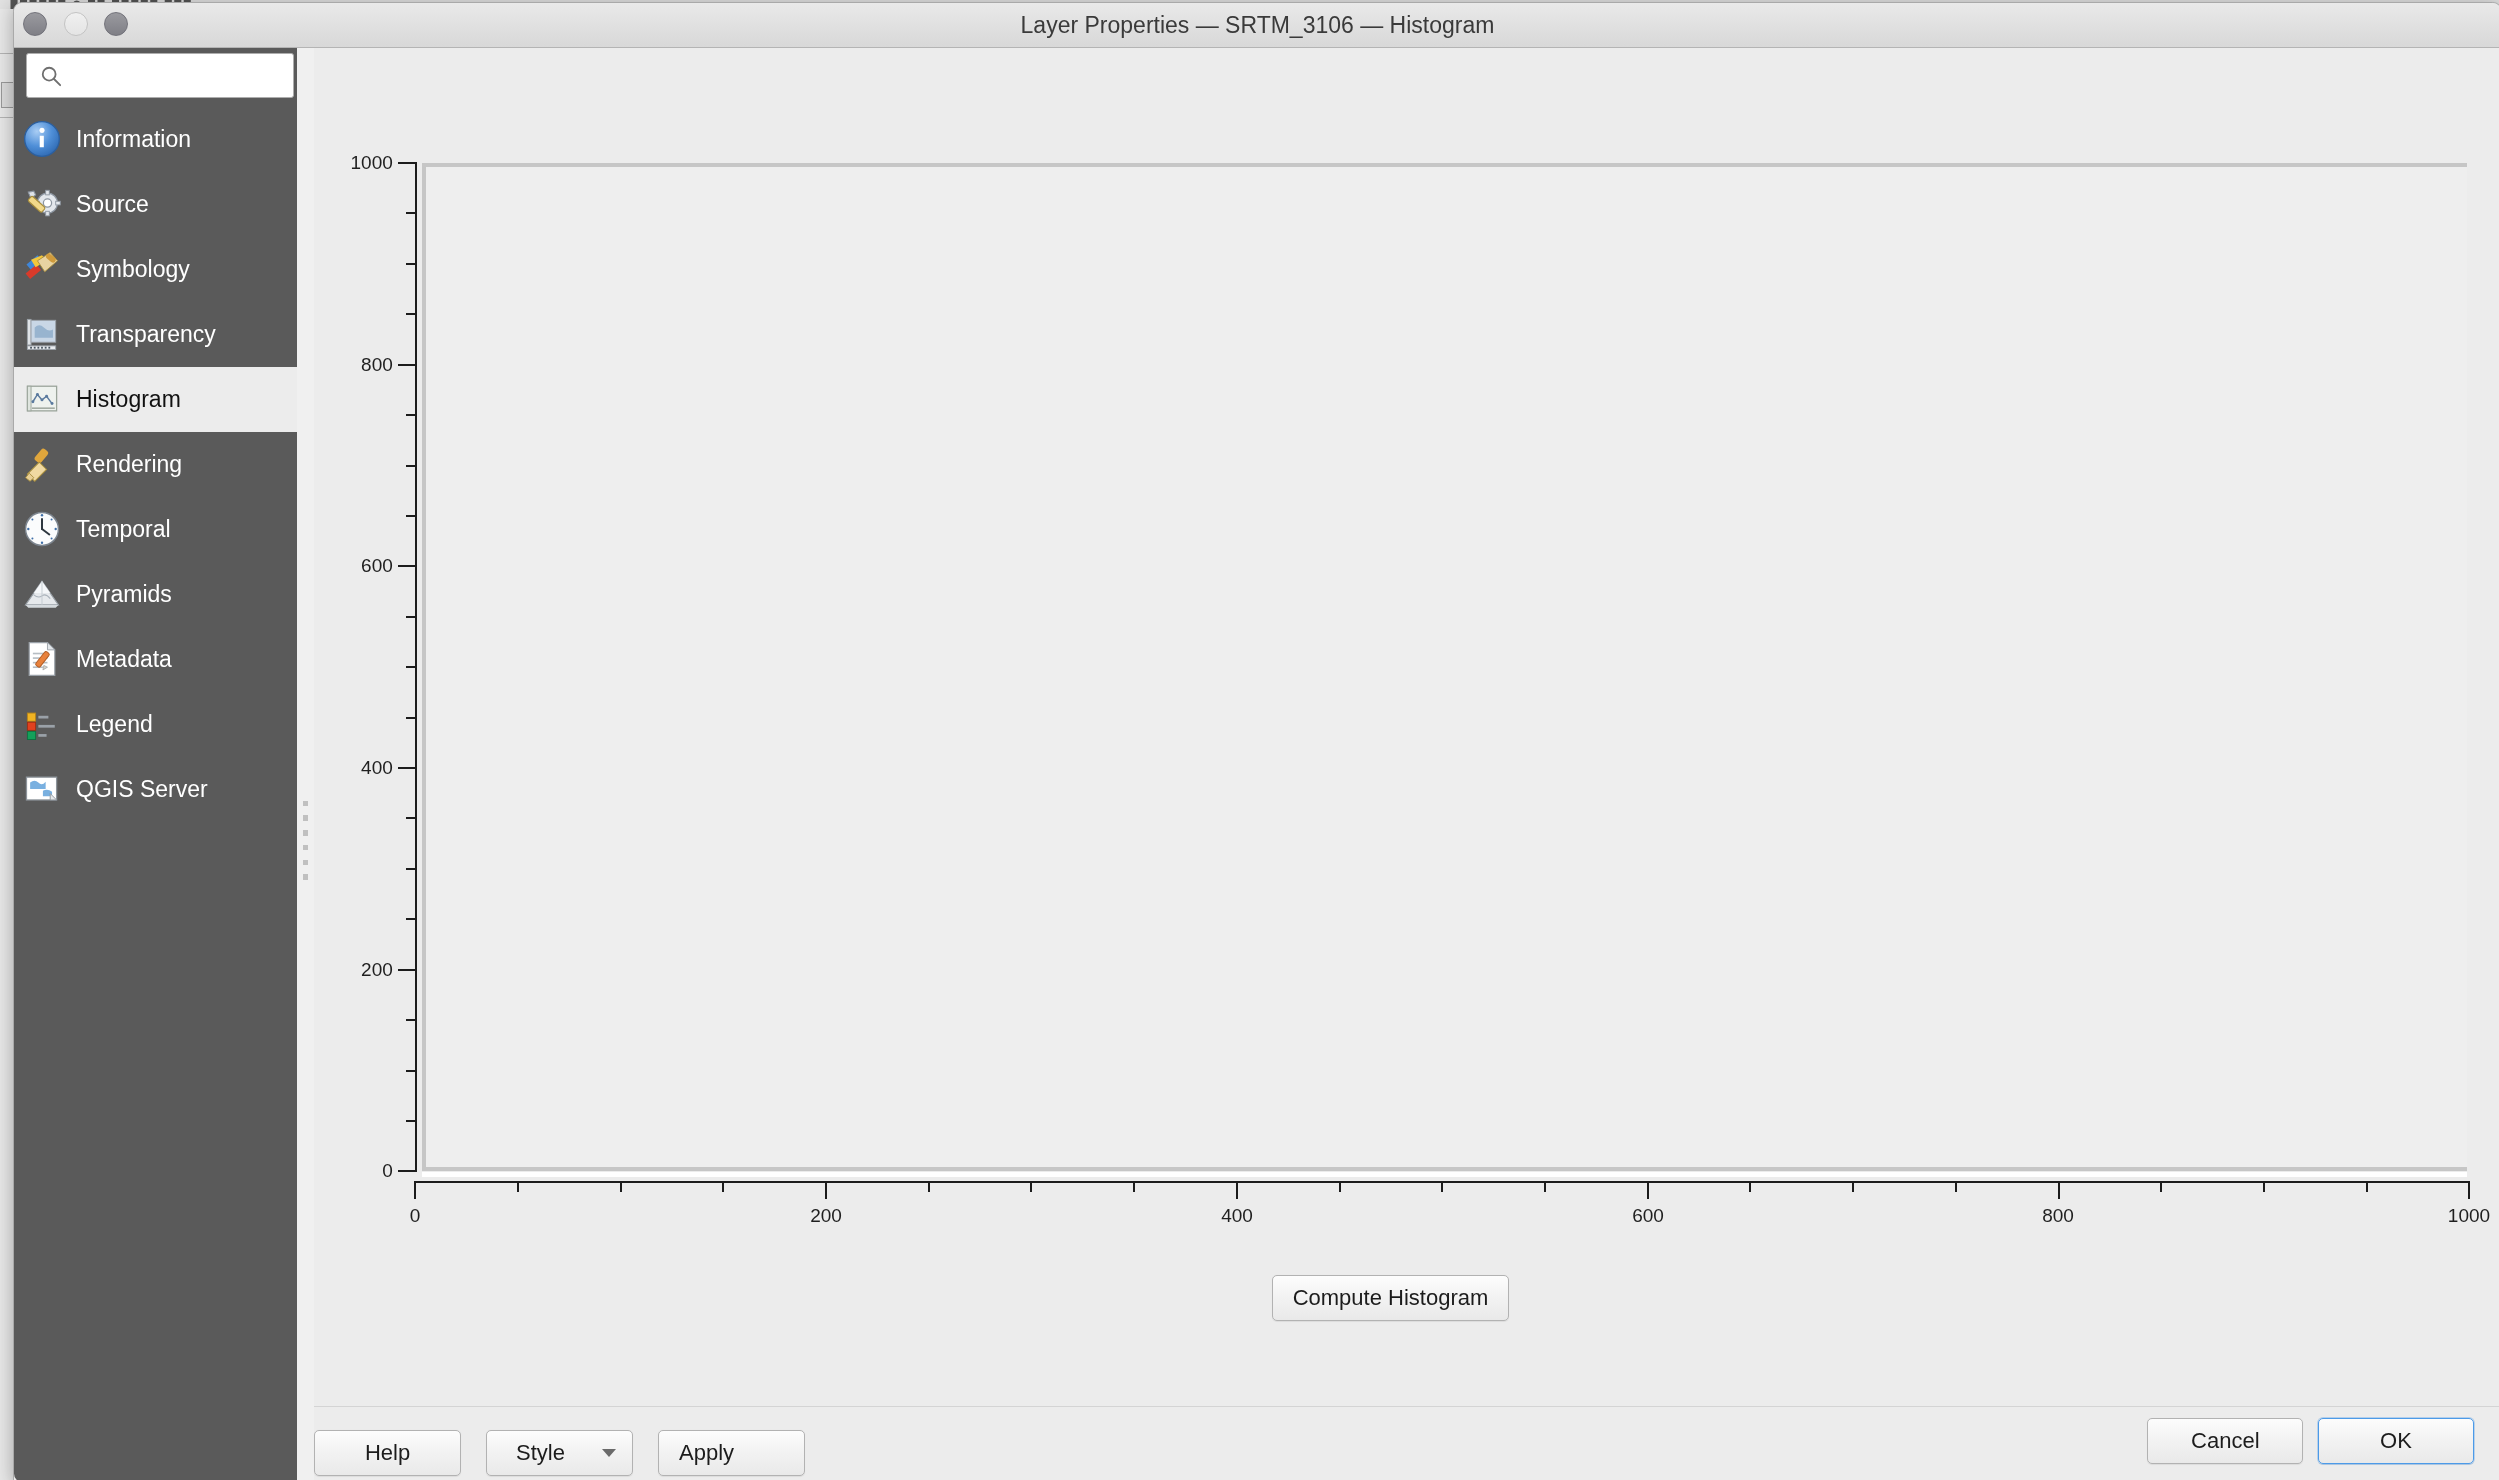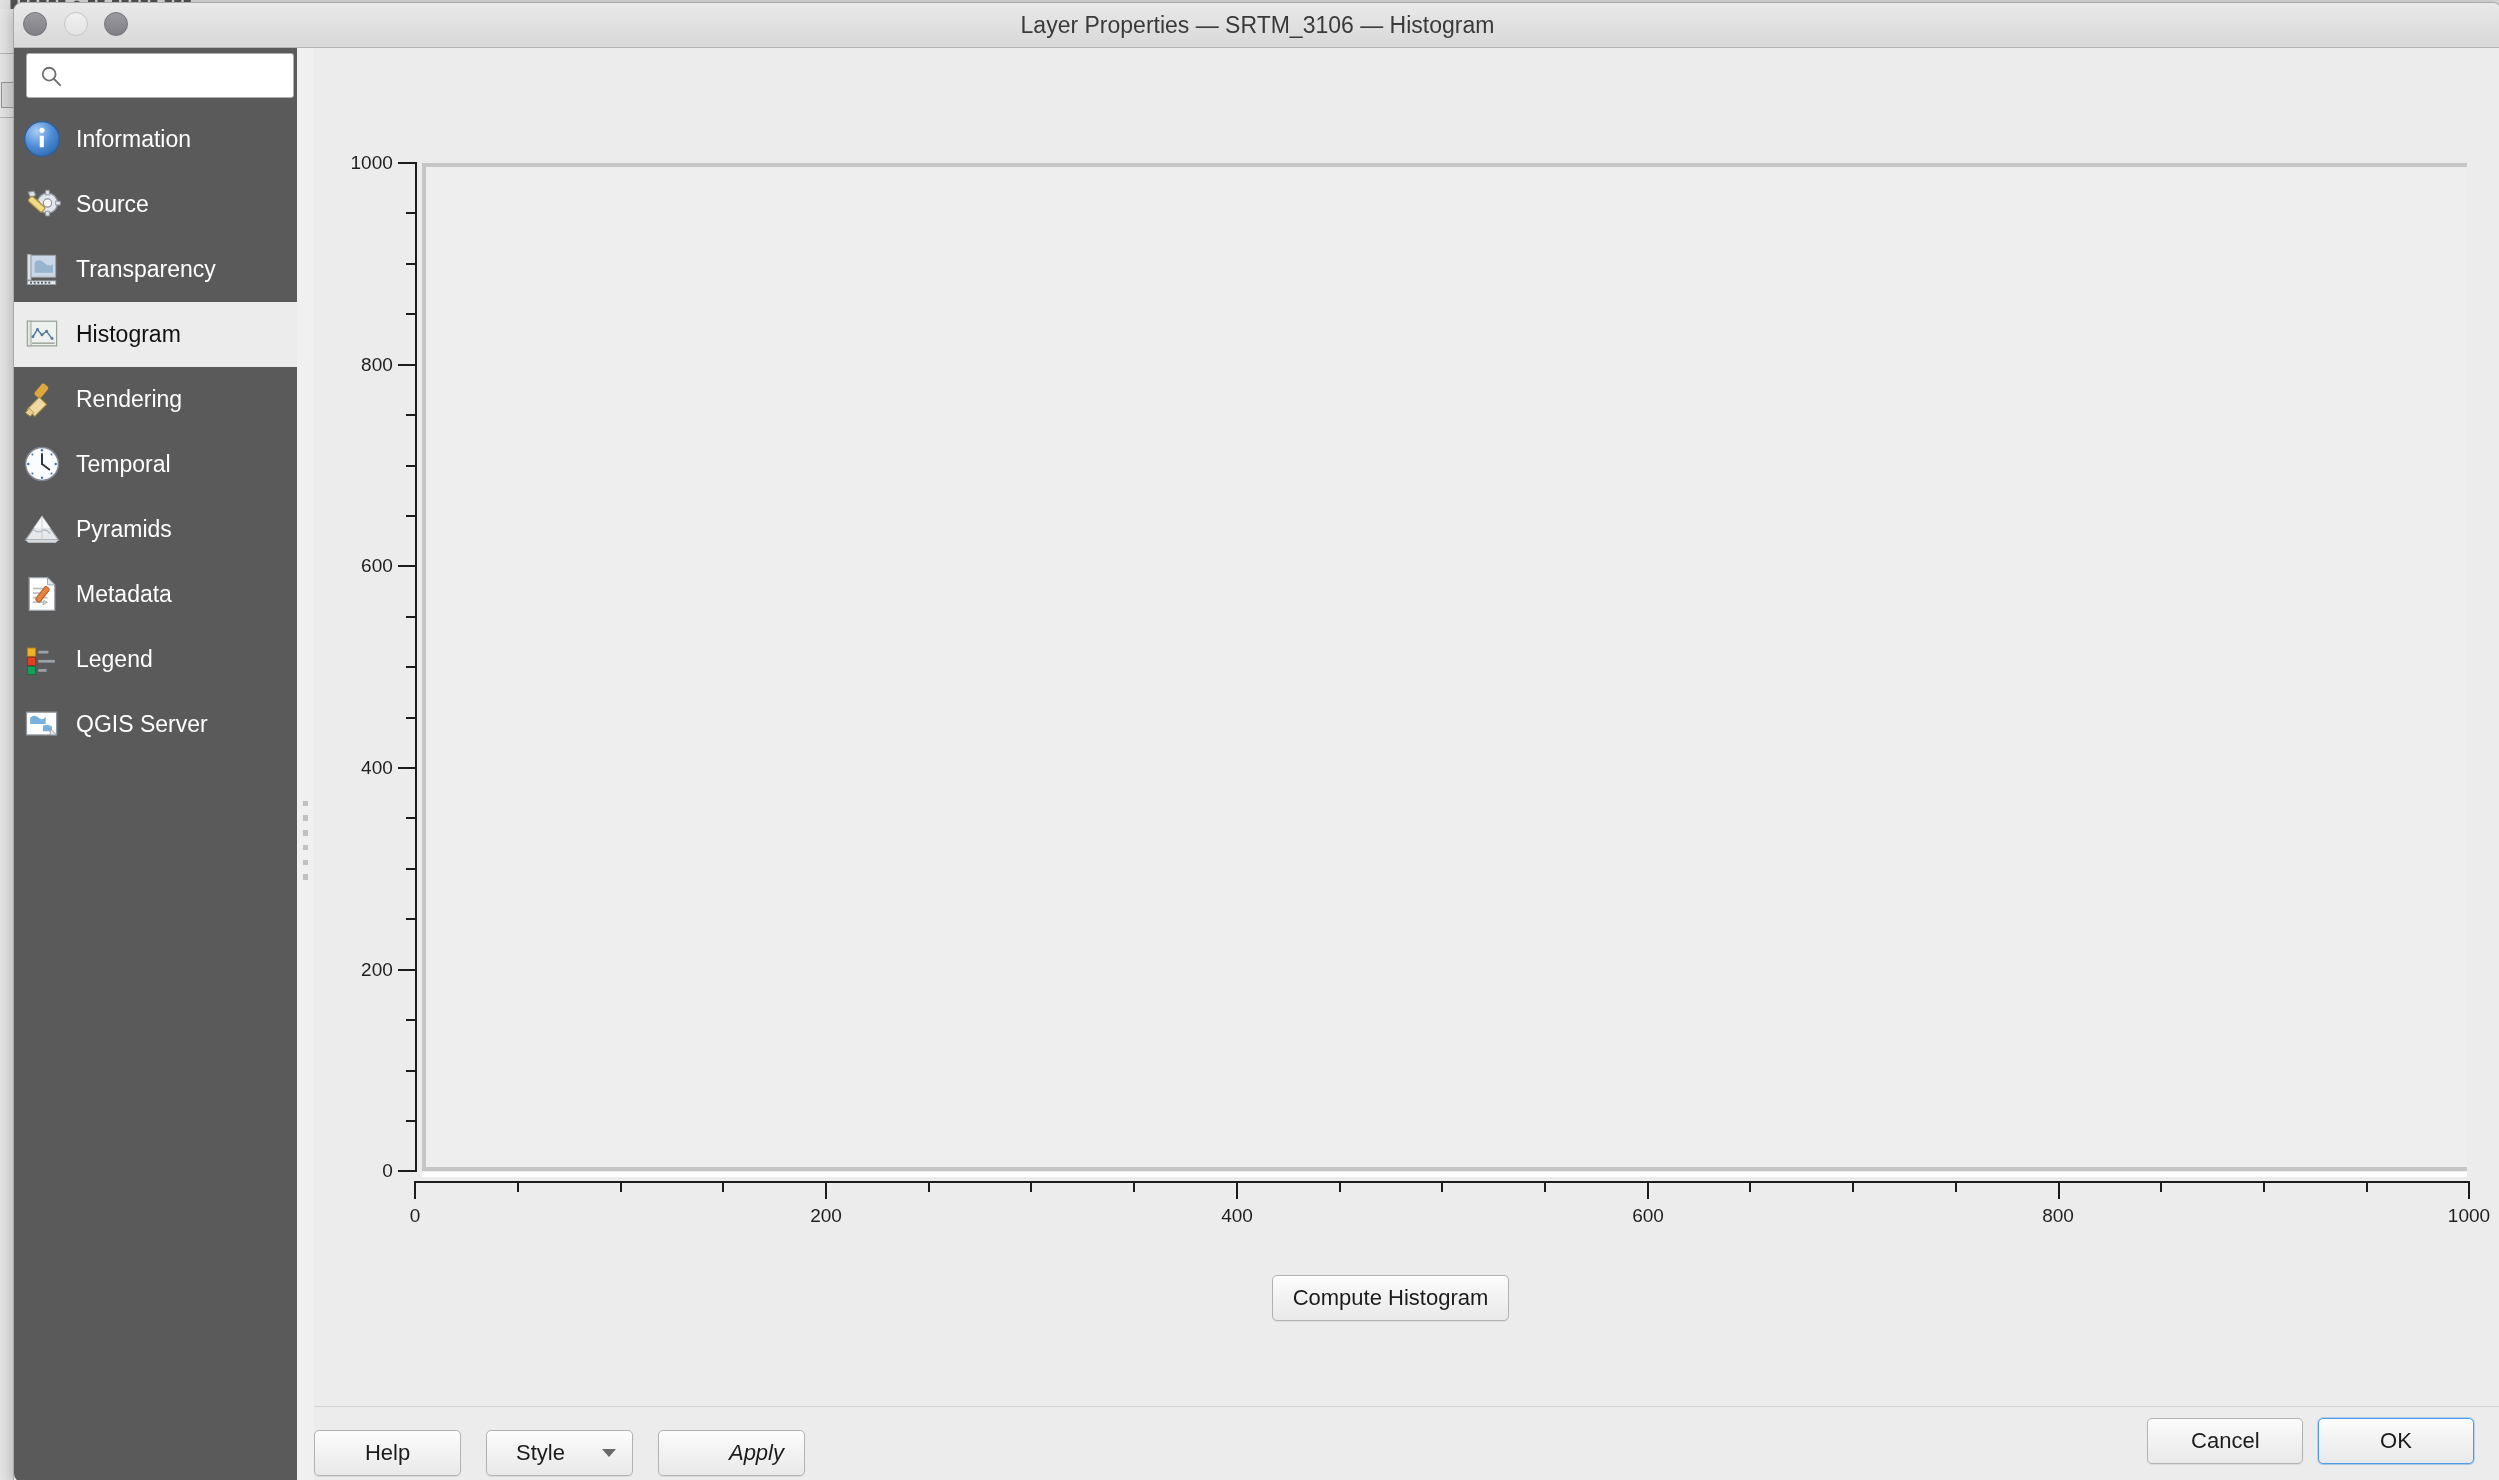--- a/index.html
+++ b/index.html
@@ -353,21 +353,21 @@
     position: absolute;
     right: 16.5px;
     top: 50%;
     transform: translateY(-50%);
     width: 0; height: 0;
     border-left: 7.3px solid transparent;
     border-right: 7.3px solid transparent;
     border-top: 8.3px solid #6a6a6a;
   }
   .btn-w-help   { min-width: 147px; text-align: center; }
-  .btn-w-apply  { min-width: 147px; text-align: right; font-style: italic; }
+  .btn-w-apply  { min-width: 147px; text-align: left; }
   .btn-w-cancel { min-width: 156px; text-align: center; }
   .btn-w-ok     { min-width: 156px; text-align: center; }
 
   
   #plot-gap {
     position: absolute;
     left: 108px;
     top: 1082px;
     width: 2045px;
     height: 5.5px;
@@ -444,20 +444,32 @@
                 <rect x="15" y="20" width="5" height="4"></rect>
                   <rect x="38" y="20" width="5" height="4"></rect>
               </g>
               <path d="M8 10 l6 -1 2 4 -5 4 z" fill="#dfe3e8" stroke="#8d96a1" stroke-width="1.2"></path>
               <rect x="12" y="14" width="20" height="7" rx="2" transform="rotate(42 12 14)" fill="#f2d98a" stroke="#a98f3e" stroke-width="1.2"></rect>
             </svg>
           </span>
           <span class="nav-label">Source</span>
         </div>
 
+        <div class="nav-item">
+          <span class="nav-icon">
+            <svg viewBox="0 0 46 46" width="42" height="42">
+              <path d="M6 18 l12 -10 5 6 -12 10 z" fill="#3f86d8"></path>
+              <path d="M5 28 l12 -10 5 6 -12 10 z" fill="#d83a2a"></path>
+              <path d="M11 13 l12 -5 5 6 -12 7 z" fill="#f2c73c"></path>
+              <path d="M18 14 l14 -9 8 9 -14 12 z" fill="#e8d3a2" stroke="#a98f3e" stroke-width="1"></path>
+              <rect x="30" y="5" width="12" height="6" rx="3" transform="rotate(40 30 5)" fill="#cf9a3c"></rect>
+            </svg>
+          </span>
+          <span class="nav-label">Symbology</span>
+        </div>
 
         <div class="nav-item">
           <span class="nav-icon">
             <svg viewBox="0 0 46 46" width="42" height="42">
               <rect x="7" y="7" width="4" height="28" fill="#dfe3e7" stroke="#9aa1a8" stroke-width="1"></rect>
               <rect x="11" y="8" width="27" height="24" fill="#c9d7e6" stroke="#9aa1a8" stroke-width="1"></rect>
               <path d="M15 16 q5 -5 10 0 t10 2 v9 h-20 z" fill="#98b4cf"></path>
               <rect x="7" y="36" width="31" height="4" fill="#e9ecef" stroke="#9aa1a8" stroke-width="1"></rect>
               <g fill="#4a5560">
                 <rect x="10" y="37" width="2" height="2"></rect>

